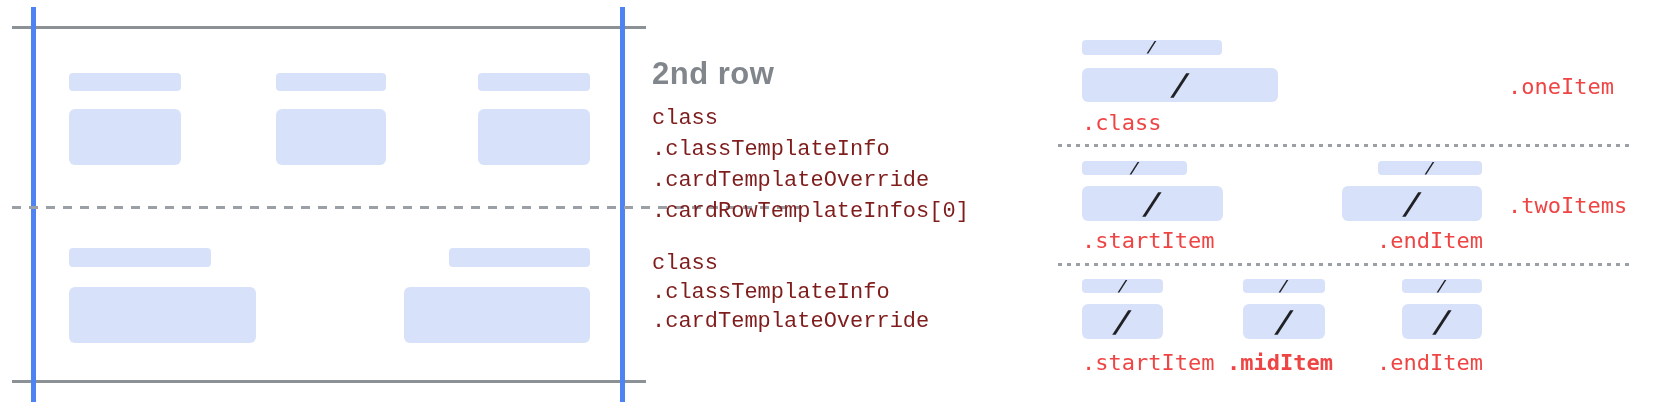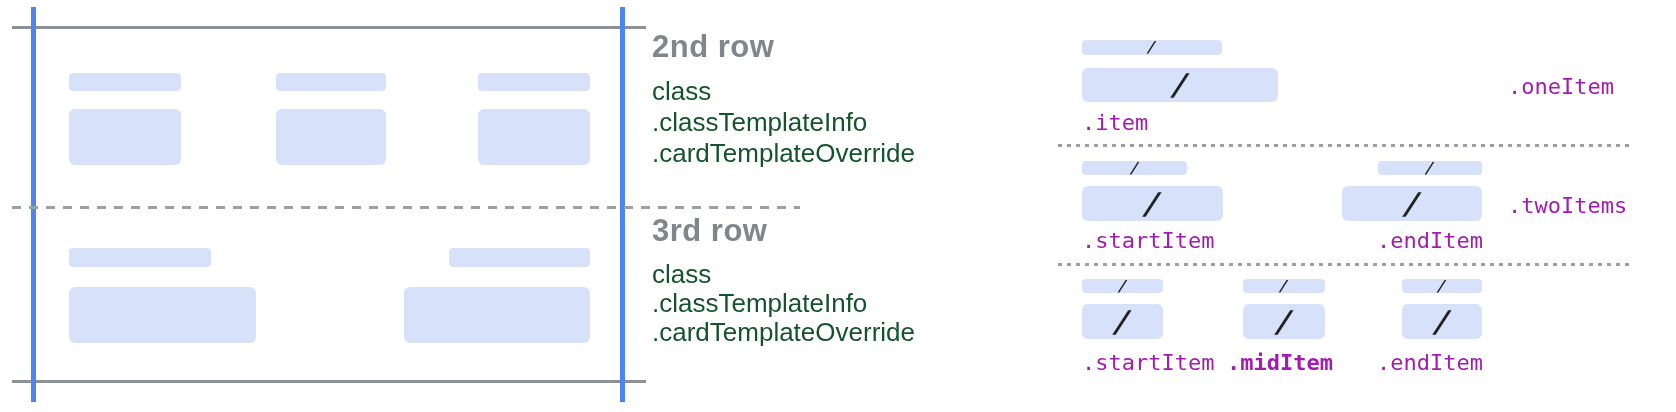--- a/index.html
+++ b/index.html
@@ -15,35 +15,35 @@
   .hline { position:absolute; height:3px; background:#8c9196; }
   .dashed {
     position:absolute; height:3px;
     background:repeating-linear-gradient(90deg,#9aa0a6 0 9px,transparent 9px 17px);
   }
   .dotted {
     position:absolute; height:3px;
     background:repeating-linear-gradient(90deg,#9aa0a6 0 4px,transparent 4px 9px);
   }
   
-  .annotation { position:absolute; }
+  .annotation { position:absolute;margin-top:27px; }
   .heading {
     font-size:31px; font-weight:bold; color:#80868b;
     line-height:38px; letter-spacing:0.5px; white-space:nowrap;
   }
   .code {
-    font-family:Liberation Sans, sans-serif;
-    font-size:26px; color:#14532d; white-space:nowrap;
+    font-family:Liberation Mono, monospace;
+    font-size:22px; color:#7f1d1d; white-space:nowrap;
   }
   .codeblock { margin-top:10px; }
   .lh-a .code { line-height:31px; }
   .lh-b .code { line-height:29px; }
   .codelabel {
     position:absolute; font-family:"DejaVu Sans Mono", monospace;
-    font-size:22px; color:#a21caf; line-height:26px; white-space:nowrap;
+    font-size:22px; color:#ef4444; line-height:26px; white-space:nowrap;
   }
   
   .slashbar { display:flex; align-items:center; justify-content:center; }
   .slash {
     font-family:"DejaVu Sans", sans-serif; font-style:italic; font-weight:bold;
     color:#202124; transform:skewX(-8deg); line-height:1;
   }
   .slash-sm { font-size:15px; }
   .slash-lg { font-size:30px; }
 </style>
@@ -69,39 +69,39 @@
   <div class="bar bar-sm" style="left:449px;top:248px;width:141px;height:19px;"></div>
   <div class="bar" style="left:69px;top:287px;width:187px;height:56px;"></div>
   <div class="bar" style="left:404px;top:287px;width:186px;height:56px;"></div>
 
   <div class="annotation lh-a" style="left:652px;top:28px;">
     <div class="heading">2nd row</div>
     <div class="codeblock">
       <div class="code">class</div>
       <div class="code">.classTemplateInfo</div>
       <div class="code">.cardTemplateOverride</div>
+      <div class="code">.cardRowTemplateInfos[0]</div>
     </div>
   </div>
 
   <div class="annotation lh-b" style="left:652px;top:212px;">
-    <div class="heading">3rd row</div>
     <div class="codeblock">
       <div class="code">class</div>
       <div class="code">.classTemplateInfo</div>
       <div class="code">.cardTemplateOverride</div>
     </div>
   </div>
 
   <div class="bar bar-sm slashbar" style="left:1082px;top:40px;width:140px;height:15px;">
     <span class="slash slash-sm">/</span>
   </div>
   <div class="bar slashbar" style="left:1082px;top:68px;width:196px;height:34px;">
     <span class="slash slash-lg">/</span>
   </div>
-  <div class="codelabel" style="left:1082px;top:110px;">.item</div>
+  <div class="codelabel" style="left:1082px;top:110px;">.class</div>
   <div class="codelabel" style="left:1508px;top:74px;">.oneItem</div>
 
   <div class="dotted" style="left:1058px;top:144px;width:572px;"></div>
 
   <div class="bar bar-sm slashbar" style="left:1082px;top:161px;width:105px;height:14px;">
     <span class="slash slash-sm">/</span>
   </div>
   <div class="bar slashbar" style="left:1082px;top:186px;width:141px;height:35px;">
     <span class="slash slash-lg">/</span>
   </div>

